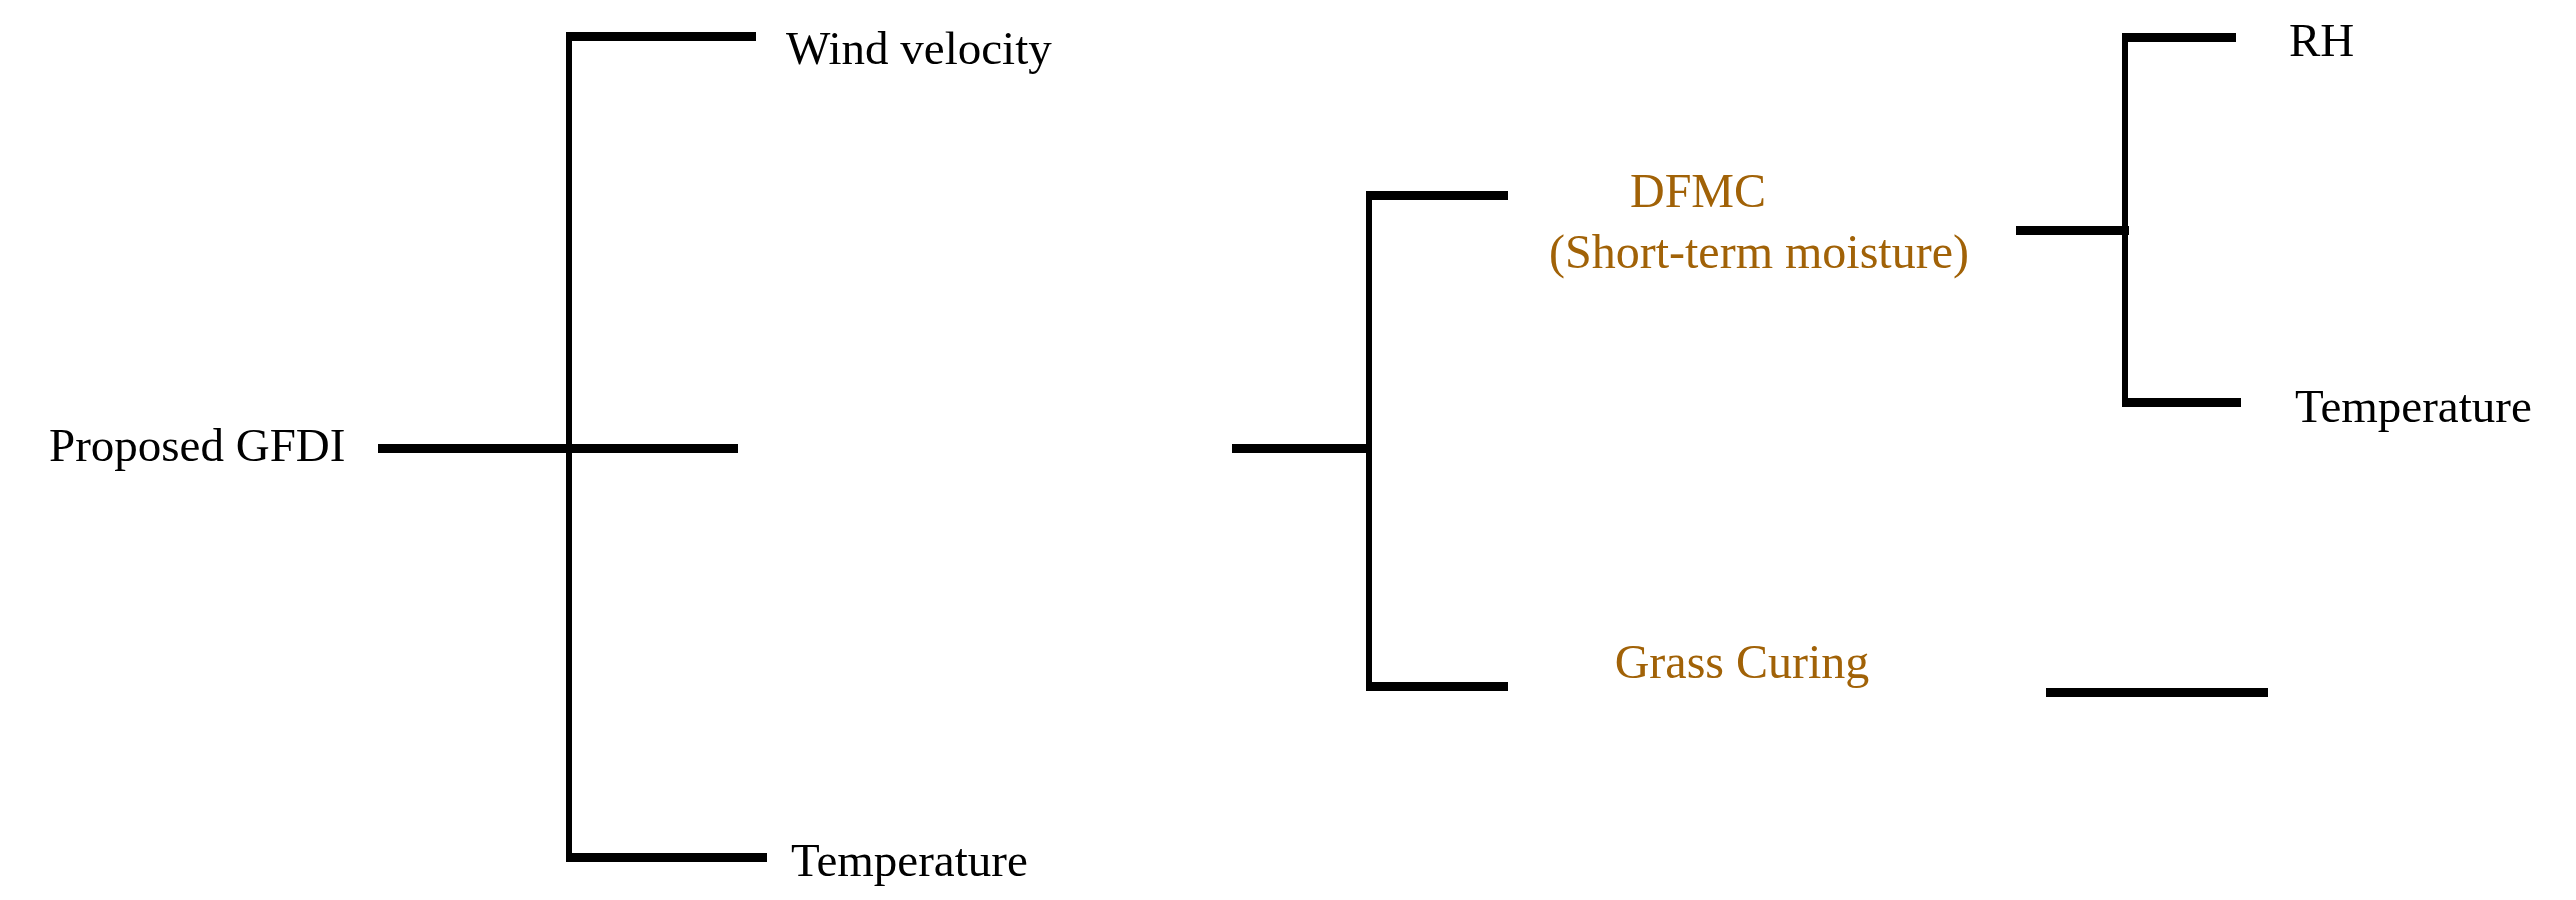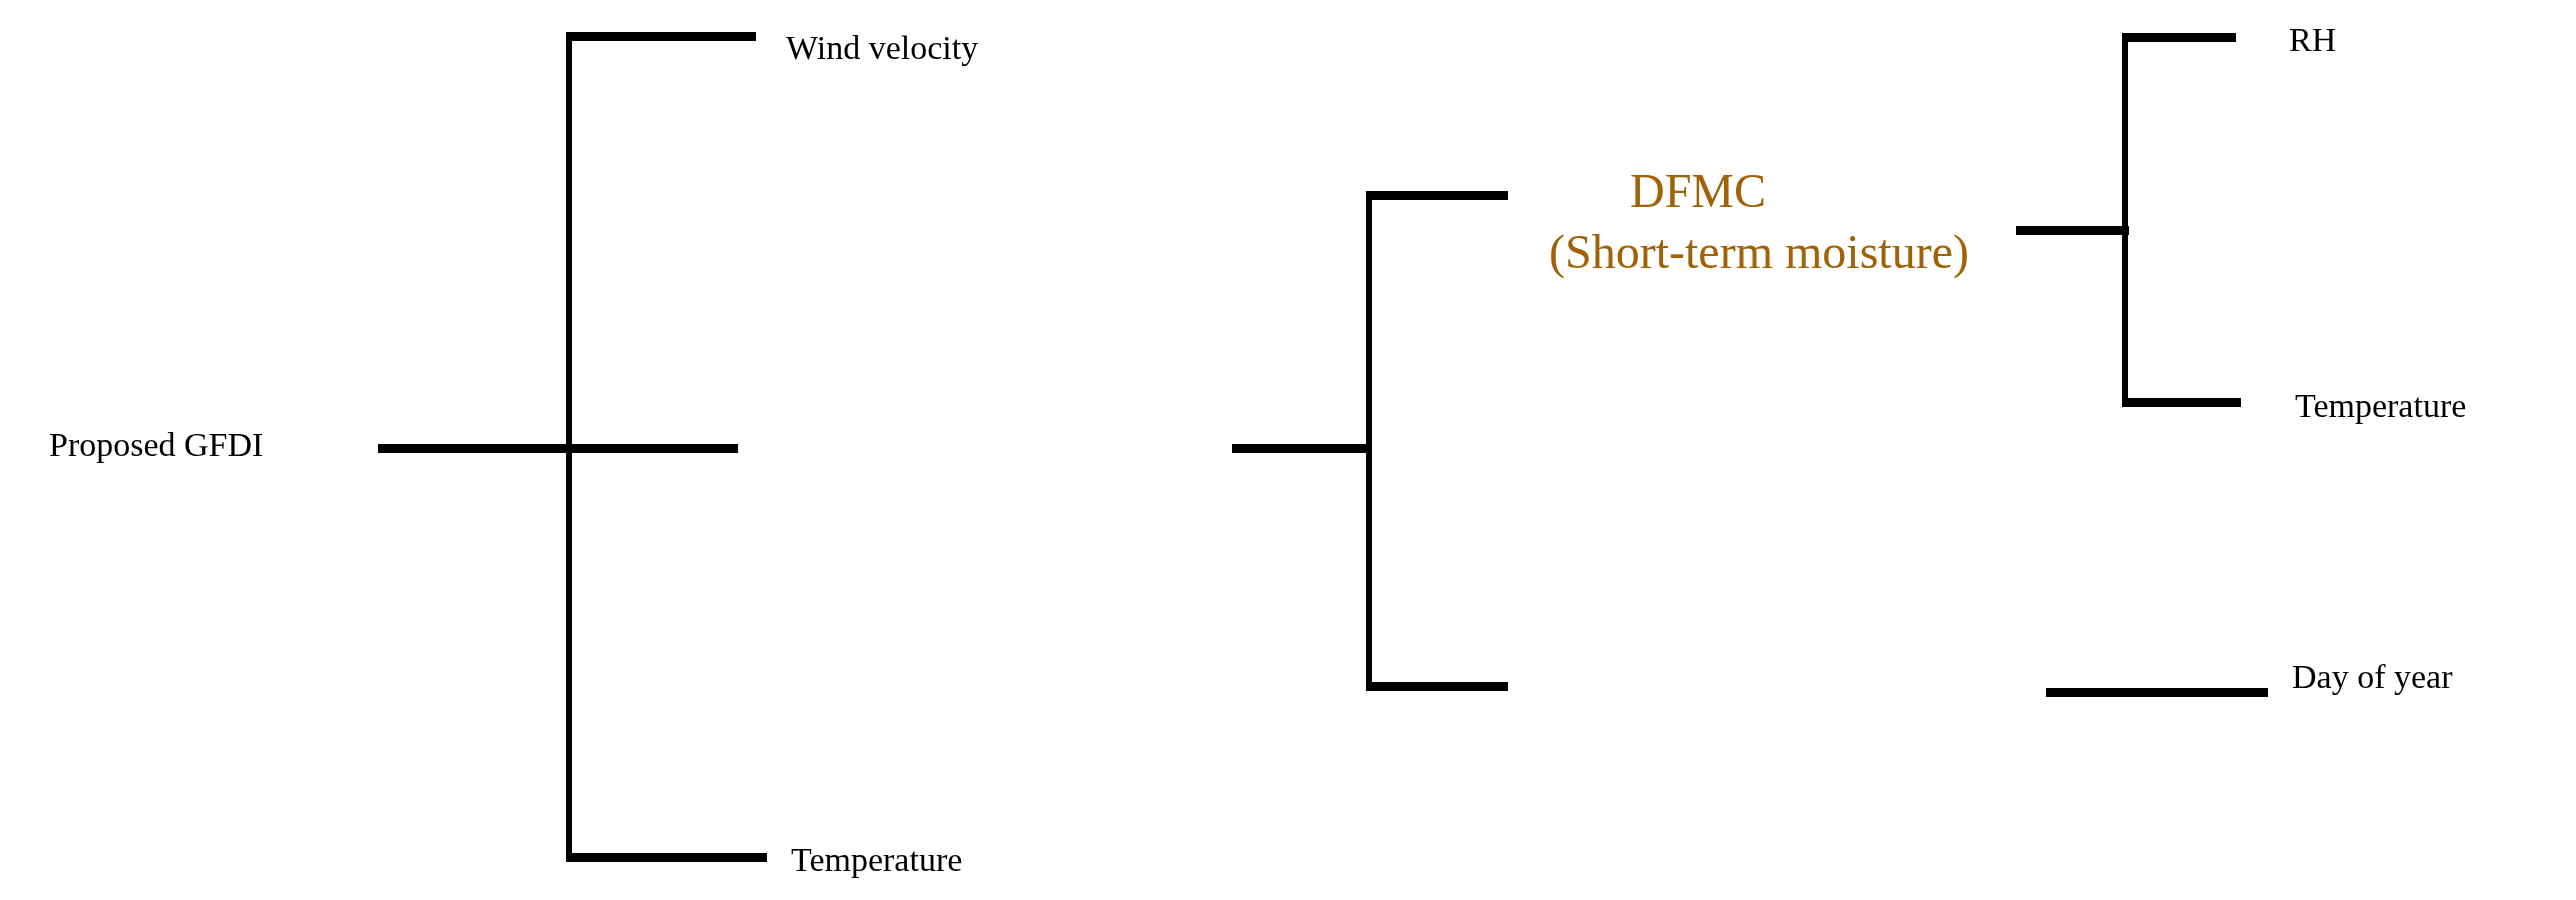--- a/index.html
+++ b/index.html
@@ -21,21 +21,21 @@
     height: 8.6px;
     background: #000000;
   }
   .vline {
     position: absolute;
     width: 6px;
     background: #000000;
   }
   .lbl {
     position: absolute;
-    font-size: 34px;
+    font-size: 47px;
     line-height: 1.15;
     white-space: nowrap;
     color: #000000;
     transform: translateY(-50%);
   }
   .lbl-c {
     position: absolute;
     font-size: 48px;
     line-height: 1.15;
     white-space: nowrap;
@@ -68,21 +68,21 @@
   <div class="lbl" style="left:49px; top:445px;text-align:center;">Proposed GFDI</div>
 
   <div class="lbl" style="left:786px; top:48px;">Wind velocity</div>
 
 
   <div class="lbl" style="left:791px; top:860px;">Temperature</div>
 
   <div class="lbl-c" style="left:1698px; top:191px;">DFMC</div>
   <div class="lbl-c" style="left:1759px; top:252px;text-align:center;">(Short-term moisture)</div>
 
+  <div class="lbl-c" style="left:1742px; top:662px;">Grass Curing</div>
 
   <div class="lbl" style="left:2289px; top:40px;">RH</div>
 
   <div class="lbl" style="left:2295px; top:406px;">Temperature</div>
 
-  <div class="lbl" style="left:2292px; top:677px;">Day of year</div>
 
 </div>
 
 
 </body></html>

